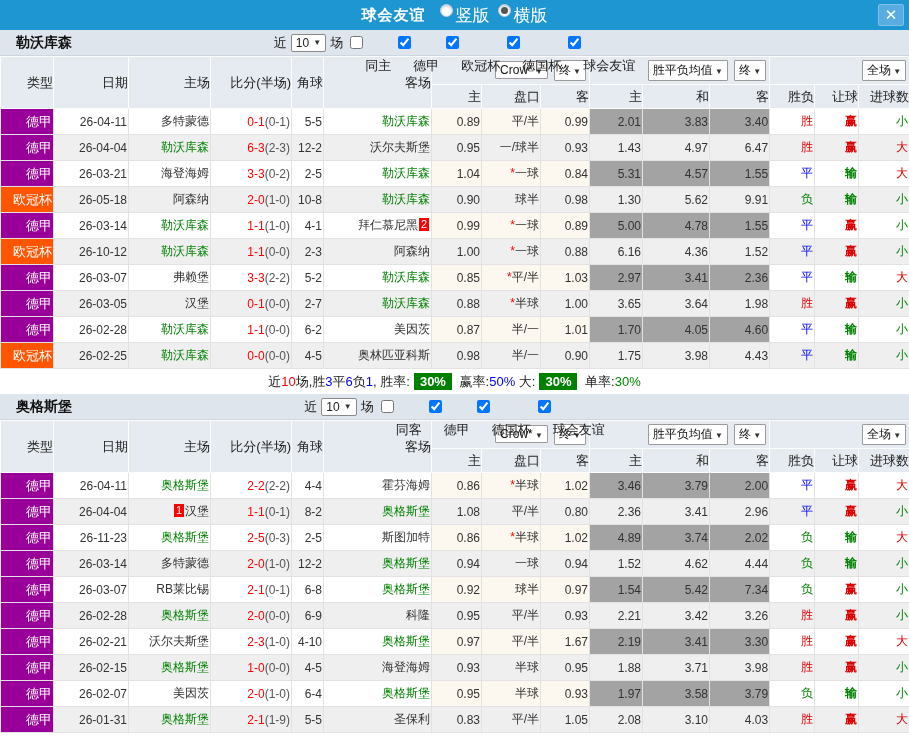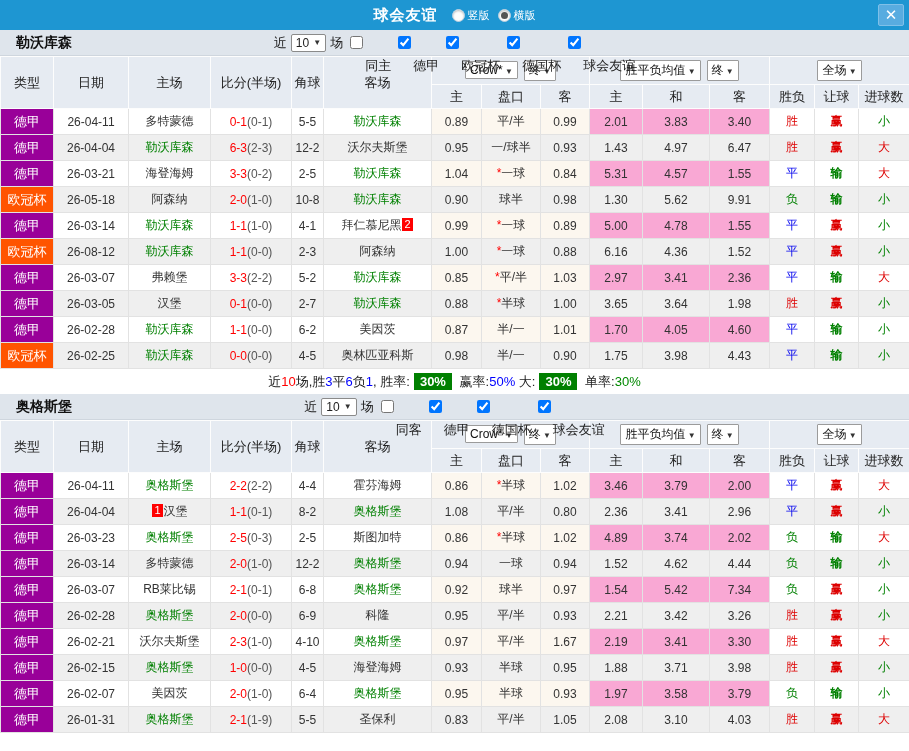--- a/index.html
+++ b/index.html
@@ -6,43 +6,43 @@
   html,body { margin:0; padding:0; }
   body {
     width:909px; height:751px; overflow:hidden; background:#fff;
     font-family:"Liberation Sans","DejaVu Sans",sans-serif;
     -webkit-font-smoothing:antialiased;
   }
   
   .titlebar{height:30px;background:#1e96d2;position:relative;display:flex;align-items:center;justify-content:center;}
   .title{color:#fff;font-weight:bold;font-size:15px;letter-spacing:1px;}
   .radio-group{display:inline-flex;align-items:center;margin-left:6px;}
-  .radio{display:inline-flex;align-items:center;margin-left:8px;color:#fff;font-size:11px;cursor:pointer;}
+  .radio{display:inline-flex;align-items:flex-start;margin-left:8px;color:#fff;font-size:17px;cursor:pointer;}
   .radio .dot{width:13px;height:13px;border-radius:50%;background:#fdfdfd;border:1px solid #b9cede;margin-right:3px;display:inline-flex;align-items:center;justify-content:center;box-shadow:inset 0 1px 2px rgba(0,0,0,.25);}
   .radio .dot .inner{width:7px;height:7px;border-radius:50%;background:#555;}
   .close-btn{position:absolute;right:5px;top:4px;width:26px;height:22px;background:#58ace0;border:1px solid #7fc0e8;color:#fff;text-align:center;line-height:20px;font-size:15px;font-weight:bold;border-radius:2px;cursor:pointer;}
   
   .section-header{height:26px;background:#dfe5ec;position:relative;display:flex;align-items:center;justify-content:center;font-size:13px;color:#222;border-bottom:1px solid #cfd6de;}
   .team-name{position:absolute;left:16px;font-weight:bold;font-size:14px;color:#111;}
   .filter{display:flex;align-items:center;}
   .filter .count-box{border:1px solid #8a8a8a;background:#fff;padding:0 4px;margin:0 4px;font-size:12px;height:18px;display:inline-flex;align-items:center;border-radius:2px;}
   .filter .count-box .arr{font-size:8px;margin-left:4px;color:#333;}
   .filter input[type=checkbox]{margin:0 2px 0 7px;width:13px;height:13px;vertical-align:-2px;}
   .filter .cb-label{font-size:13px;margin-top:46px;}
   
-  table.grid{border-collapse:collapse;table-layout:fixed;width:909px;text-align:center;font-size:12px;}
+  table.grid{border-collapse:collapse;table-layout:fixed;width:909px;text-align:right;font-size:12px;}
   .grid th{background:#e6ebf2;border:1px solid #fdfdfd;font-weight:normal;color:#222;font-size:13px;padding:0;}
   .grid thead tr.group-row th{height:28px;}
   .grid thead tr.label-row th{height:24px;}
   .sel{display:inline-block;border:1px solid #9b9b9b;background:#fff;padding:1px 4px;margin:0 3px;font-size:12px;color:#111;border-radius:1px;white-space:nowrap;cursor:pointer;}
   .sel::after{content:" ▼";font-size:8px;color:#333;}
   .grid td{border:1px solid #e2e2e2;height:26px;padding:0 1px;color:#333;overflow:hidden;white-space:nowrap;}
   .grid tr.alt td{background:#efefef;}
   .grid td.c-odds{background:#fcf7ef;}
-  .grid td.c-avg{background:#f9a8d4;}
+  .grid td.c-avg{background:#a3a3a3;}
   td.league-cell{color:#fff;font-size:13px;}
   .score-main{color:#f00;}
   .score-half{color:#555;}
   .hl{color:#008000;}
   .nbadge{display:inline-block;background:#f00;color:#fff;font-size:11px;line-height:13px;padding:0 2px;margin:0 1px;vertical-align:1px;}
   .star{color:#f00;}
   .r-red{color:#dd0000;}
   .r-blue{color:#0000ee;}
   .r-green{color:#008000;}
   td.hcres-cell span{font-weight:bold;}
@@ -222,21 +222,21 @@
           <td class="c-odds">0.89</td>
           <td class="c-avg">5.00</td>
           <td class="c-avg">4.78</td>
           <td class="c-avg">1.55</td>
           <td><span class="r-blue">平</span></td>
           <td class="hcres-cell"><span class="r-red">赢</span></td>
           <td><span class="r-green">小</span></td>
         </tr>
         <tr class="alt">
           <td class="league-cell" style="background: rgb(255, 84, 0);">欧冠杯</td>
-          <td>26-08-12</td>
+          <td>26-10-12</td>
           <td><span class="hl">勒沃库森</span></td>
           <td><span class="score-main">1-1</span><span class="score-half">(0-0)</span></td>
           <td>2-3</td>
           <td><span>阿森纳</span></td>
           <td class="c-odds">1.00</td>
           <td class="c-odds"><span class="star">*</span><span>一球</span></td>
           <td class="c-odds">0.88</td>
           <td class="c-avg">6.16</td>
           <td class="c-avg">4.36</td>
           <td class="c-avg">1.52</td>
@@ -429,21 +429,21 @@
           <td class="c-odds">0.80</td>
           <td class="c-avg">2.36</td>
           <td class="c-avg">3.41</td>
           <td class="c-avg">2.96</td>
           <td><span class="r-blue">平</span></td>
           <td class="hcres-cell"><span class="r-red">赢</span></td>
           <td><span class="r-green">小</span></td>
         </tr>
         <tr>
           <td class="league-cell" style="background: rgb(153, 0, 153);">德甲</td>
-          <td>26-03-23</td>
+          <td>26-11-23</td>
           <td><span class="hl">奥格斯堡</span></td>
           <td><span class="score-main">2-5</span><span class="score-half">(0-3)</span></td>
           <td>2-5</td>
           <td><span>斯图加特</span></td>
           <td class="c-odds">0.86</td>
           <td class="c-odds"><span class="star">*</span><span>半球</span></td>
           <td class="c-odds">1.02</td>
           <td class="c-avg">4.89</td>
           <td class="c-avg">3.74</td>
           <td class="c-avg">2.02</td>

